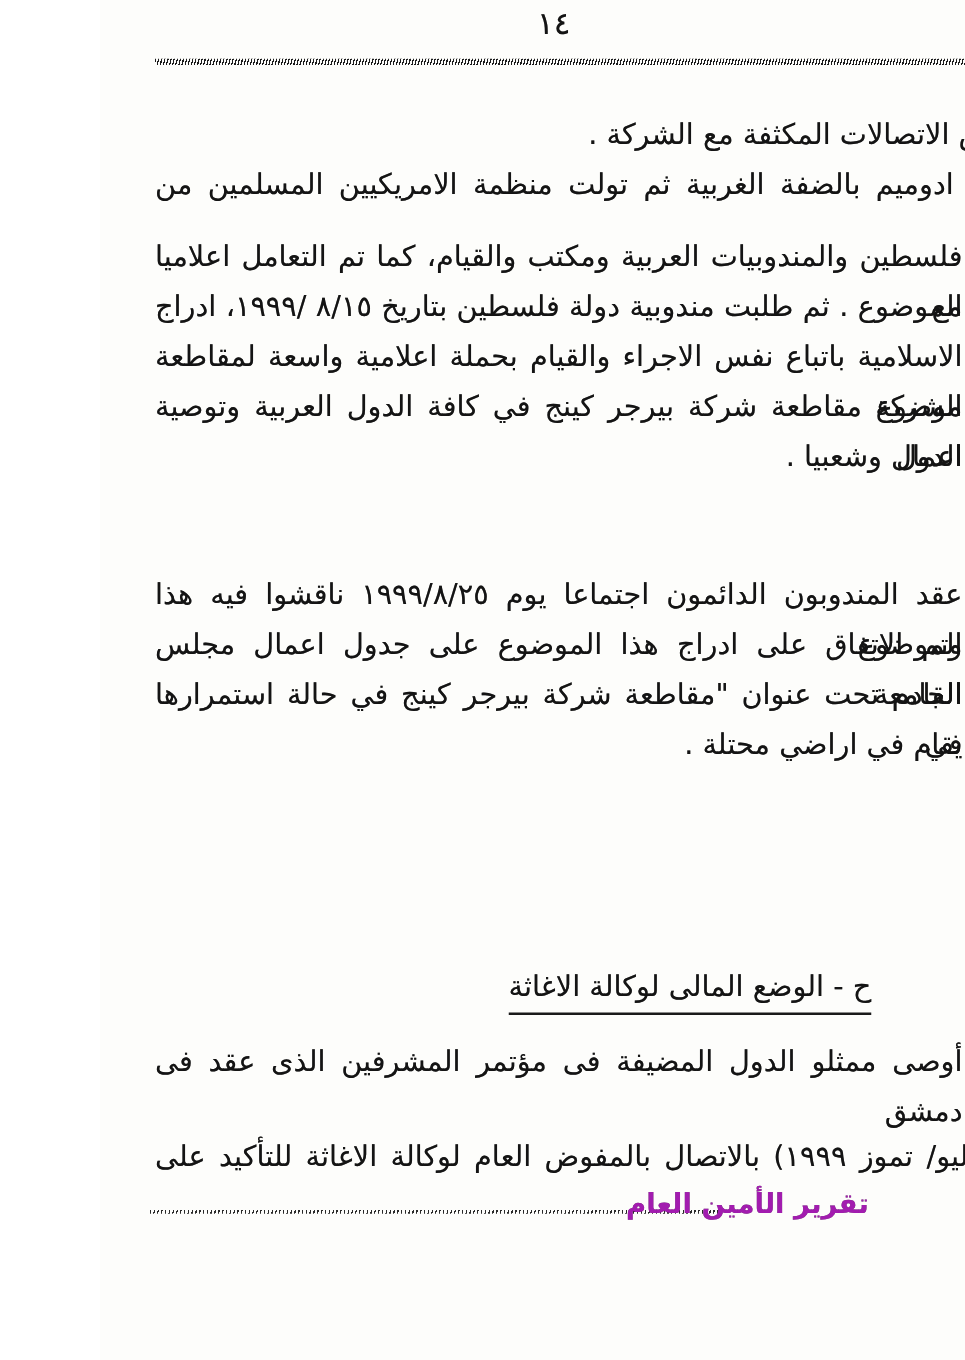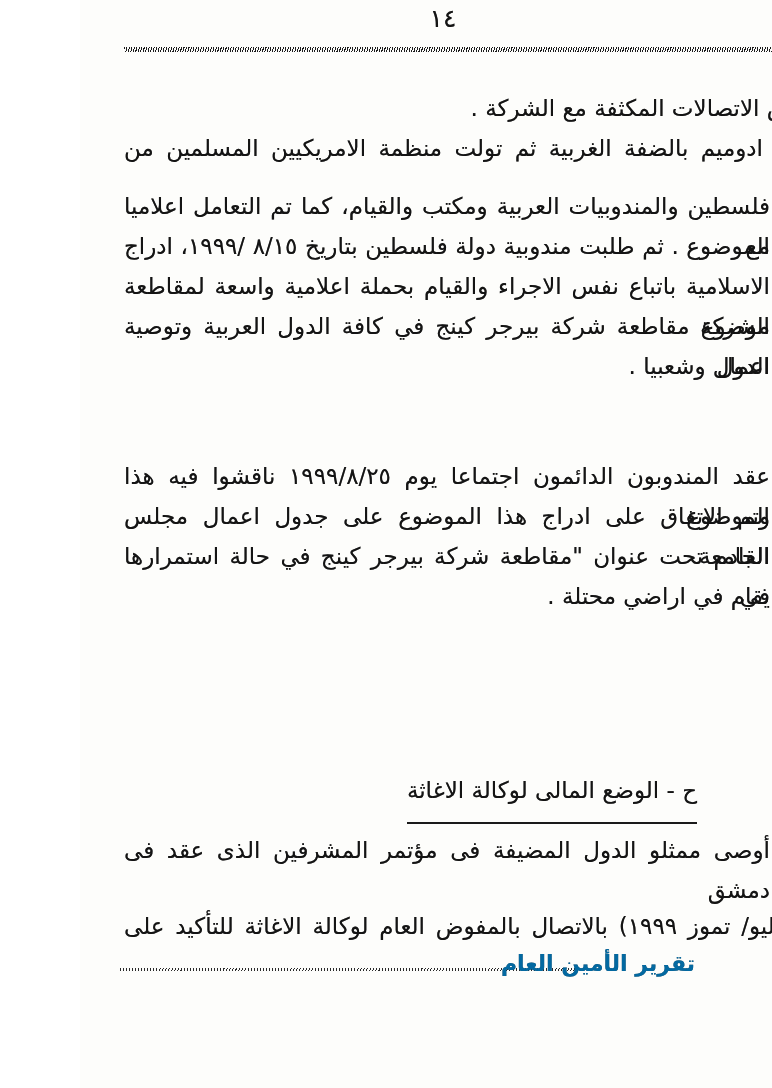--- a/index.html
+++ b/index.html
@@ -73,33 +73,33 @@
   .rl { text-align: right; }
   .xw { margin-right: -32px; margin-top: 36px; }
 
   .heading {
     position: absolute;
     top: 774px;
     right: 75px;
     font-size: 23px;
     line-height: 32px;
     border-bottom: 2px solid #1a1a1a;
-    padding-bottom: 16px;
+    padding-bottom: 4px;
     white-space: nowrap;
   }
 
   .footer-note {
     position: absolute;
     top: 951px;
     right: 77px;
     font-size: 22px;
     font-weight: bold;
     letter-spacing: 1px;
     filter: blur(0.5px);
-    color: #0369a1;
+    color: #a21caf;
     white-space: nowrap;
   }
 </style>
 </head>
 <body>
 
 <div class="page">
 
   <div class="pageno">١٤</div>
 

